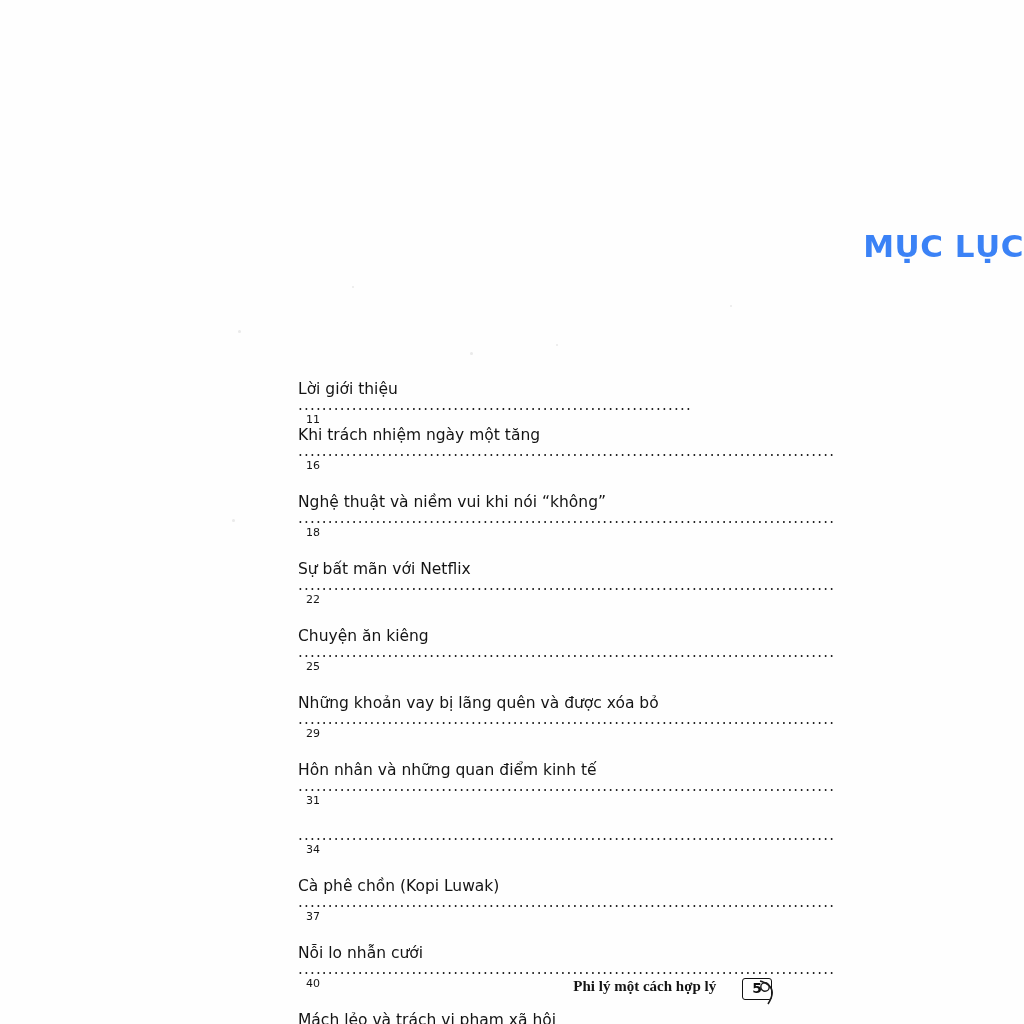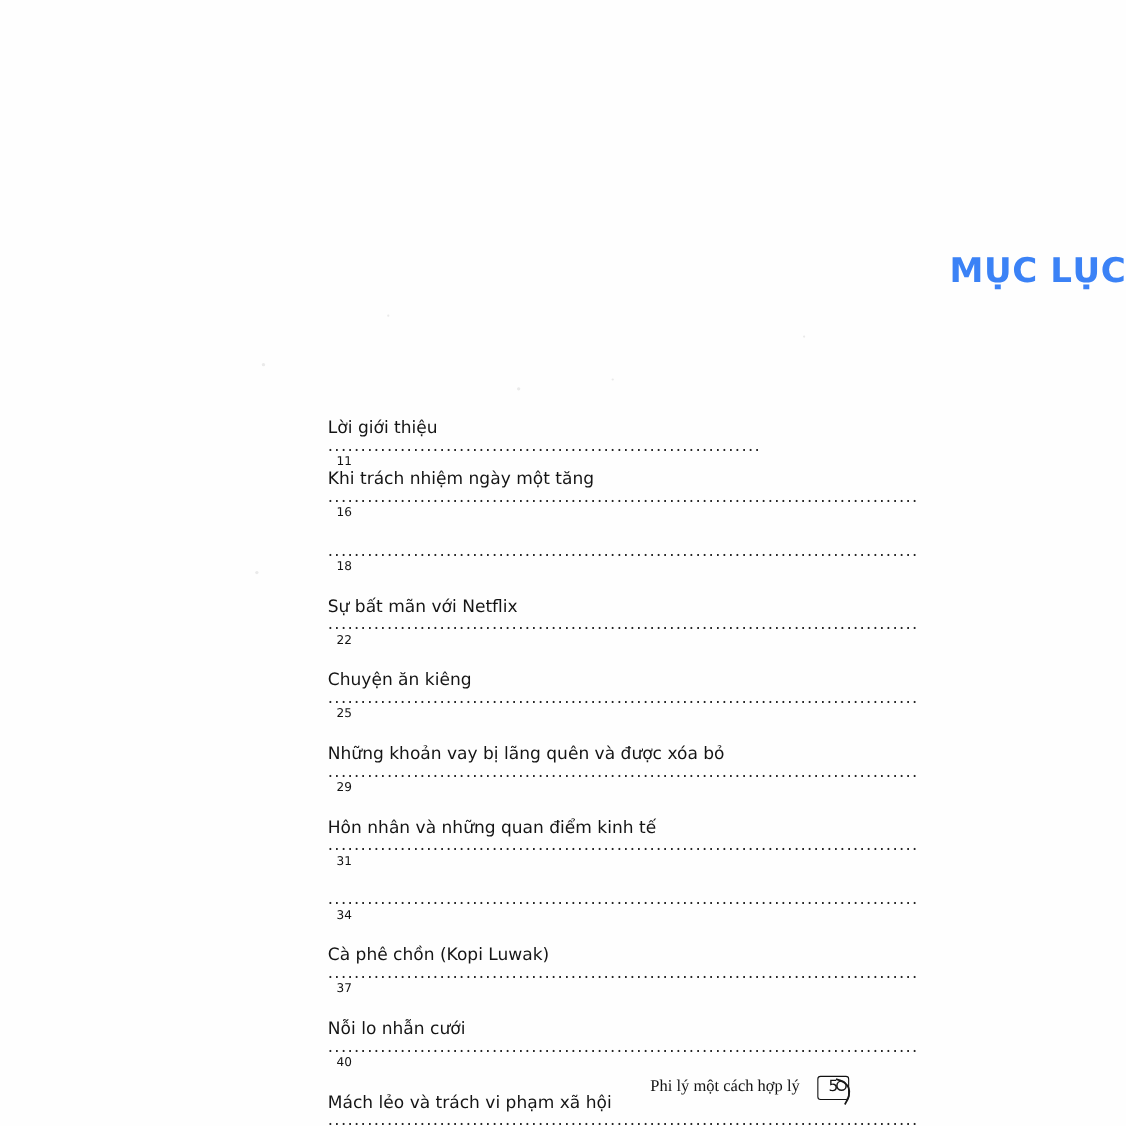--- a/index.html
+++ b/index.html
@@ -94,23 +94,24 @@
 
   .first-entry {
     margin-bottom: 0;
   }
 
   .footer {
     position: absolute;
     bottom: 24px;
     right: 252px;
     display: flex;
-    align-items: center;
-    gap: 16px;
-    font-family: "DejaVu Sans", sans-serif;
+    align-items: flex-start;
+    gap: 26px;
+    font-family: "DejaVu Sans", sans-serif;
+    font-weight: bold;
   }
   .footer-text {
     font-size: 15px;
     color: #141414;
     font-family: "Liberation Serif", serif;
   }
   .page-box {
     border: 1.4px solid #111;
     border-radius: 3px;
     padding: 1px 9px 2px 9px;
@@ -150,20 +151,21 @@
     </div>
 
 
     <div id="entries">
         <div class="entry">
           <span class="label">Khi trách nhiệm ngày một tăng</span>
           <span class="dots">..........................................................................................</span>
           <span class="page-num">16</span>
         </div>
         <div class="entry">
+          <span class="label">Nghệ thuật và niềm vui khi nói “không”</span>
           <span class="dots">..........................................................................................</span>
           <span class="page-num">18</span>
         </div>
         <div class="entry">
           <span class="label">Sự bất mãn với Netflix</span>
           <span class="dots">..........................................................................................</span>
           <span class="page-num">22</span>
         </div>
         <div class="entry">
           <span class="label">Chuyện ăn kiêng</span>

